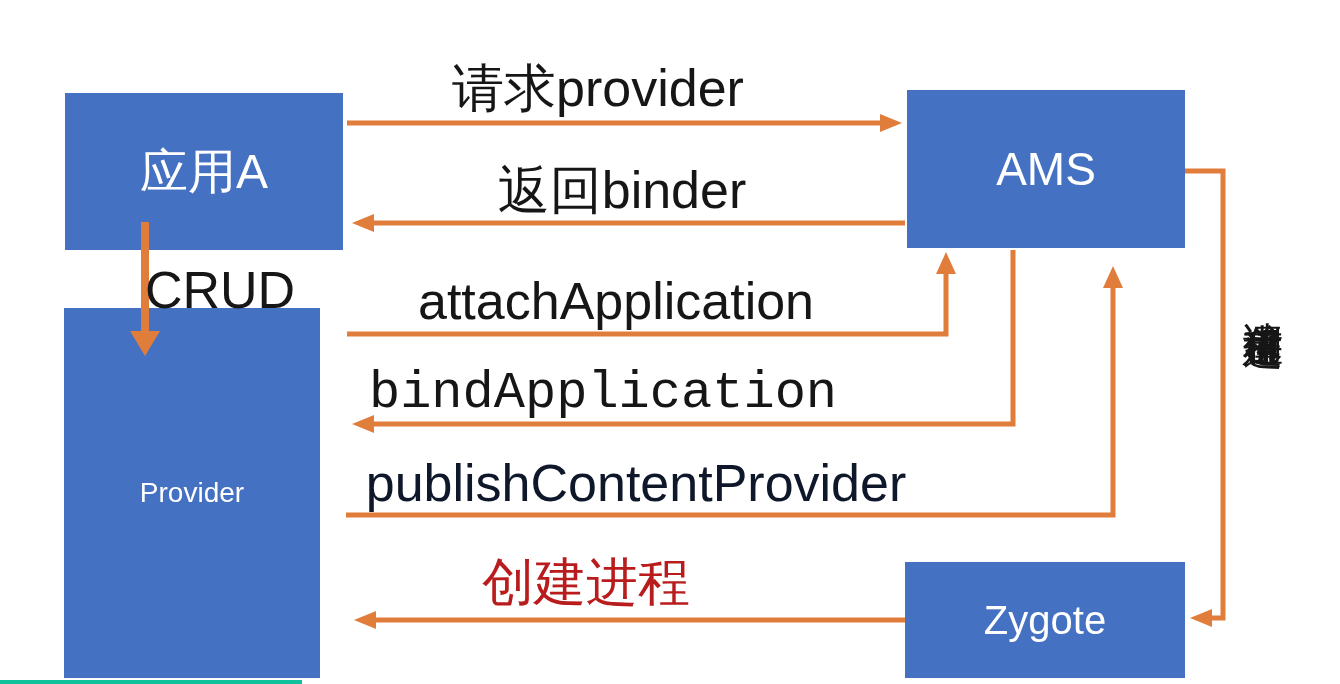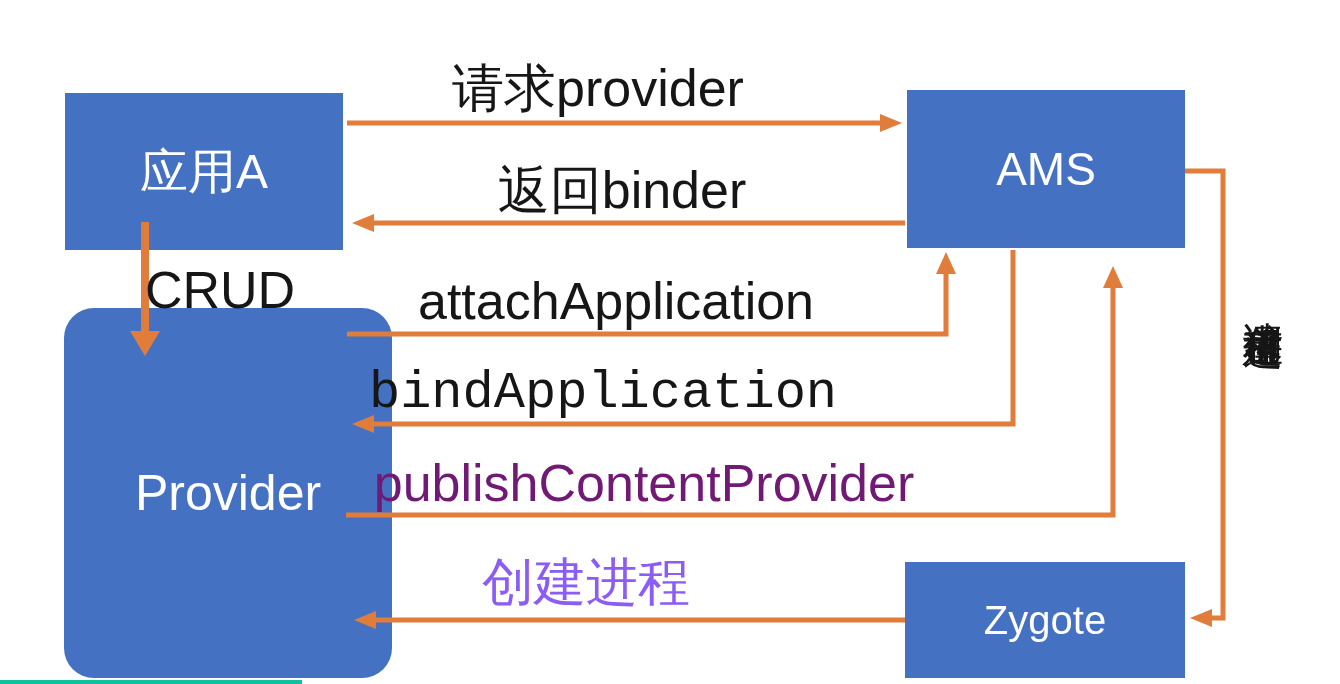--- a/index.html
+++ b/index.html
@@ -15,21 +15,21 @@
     position: absolute;
     background: var(--box-color, #4571C2);
     color: var(--box-text-color, #ffffff);
     display: flex;
     align-items: center;
     justify-content: center;
     text-align: center;
   }
   .box-app-a    { left: 65px;  top: 93px;  width: 278px; height: 157px; font-size: 48px; }
   .box-ams      { left: 907px; top: 90px;  width: 278px; height: 158px; font-size: 46px; }
-  .box-provider { left: 64px;  top: 308px; width: 328px; height: 370px; font-size: 50px; border-radius: 30px; }
+  .box-provider { left: 64px;  top: 308px; width: 256px; height: 370px; font-size: 28px; }
   .box-zygote   { left: 905px; top: 562px; width: 280px; height: 116px; font-size: 40px; }
 
   .edge-label {
     position: absolute;
     color: #161616;
     font-size: 52px;
     line-height: 1.1;
     white-space: nowrap;
     transform: translateX(-50%);
   }
@@ -123,20 +123,20 @@
     <g>
       <path class="shaft-thick" d="M 145 222 V 333"></path>
       <polygon class="head" points="145,356 130,331 160,331"></polygon>
     </g>
   </svg>
 
   <div class="edge-label lbl-request-provider" style="color: rgb(22, 22, 22);">请求provider</div>
   <div class="edge-label lbl-return-binder" style="color: rgb(22, 22, 22); margin-left: 40px;">返回binder</div>
   <div class="edge-label lbl-attach" style="color: rgb(22, 22, 22);">attachApplication</div>
   <div class="edge-label lbl-bind" style="color: rgb(22, 22, 22);">bindApplication</div>
-  <div class="edge-label lbl-publish" style="color: #701a75; margin-left: 8px;">publishContentProvider</div>
-  <div class="edge-label lbl-create-process" style="color: #8b5cf6;">创建进程</div>
+  <div class="edge-label lbl-publish" style="color: #0f172a;">publishContentProvider</div>
+  <div class="edge-label lbl-create-process" style="color: #b91c1c;">创建进程</div>
   <div class="lbl-request-create" style="color: rgb(22, 22, 22);">请求创建进程</div>
   <div class="edge-label lbl-crud" style="color: rgb(22, 22, 22);">CRUD</div>
 
   <div class="progress-bar"></div>
 
 </div>
 
 </body></html>

